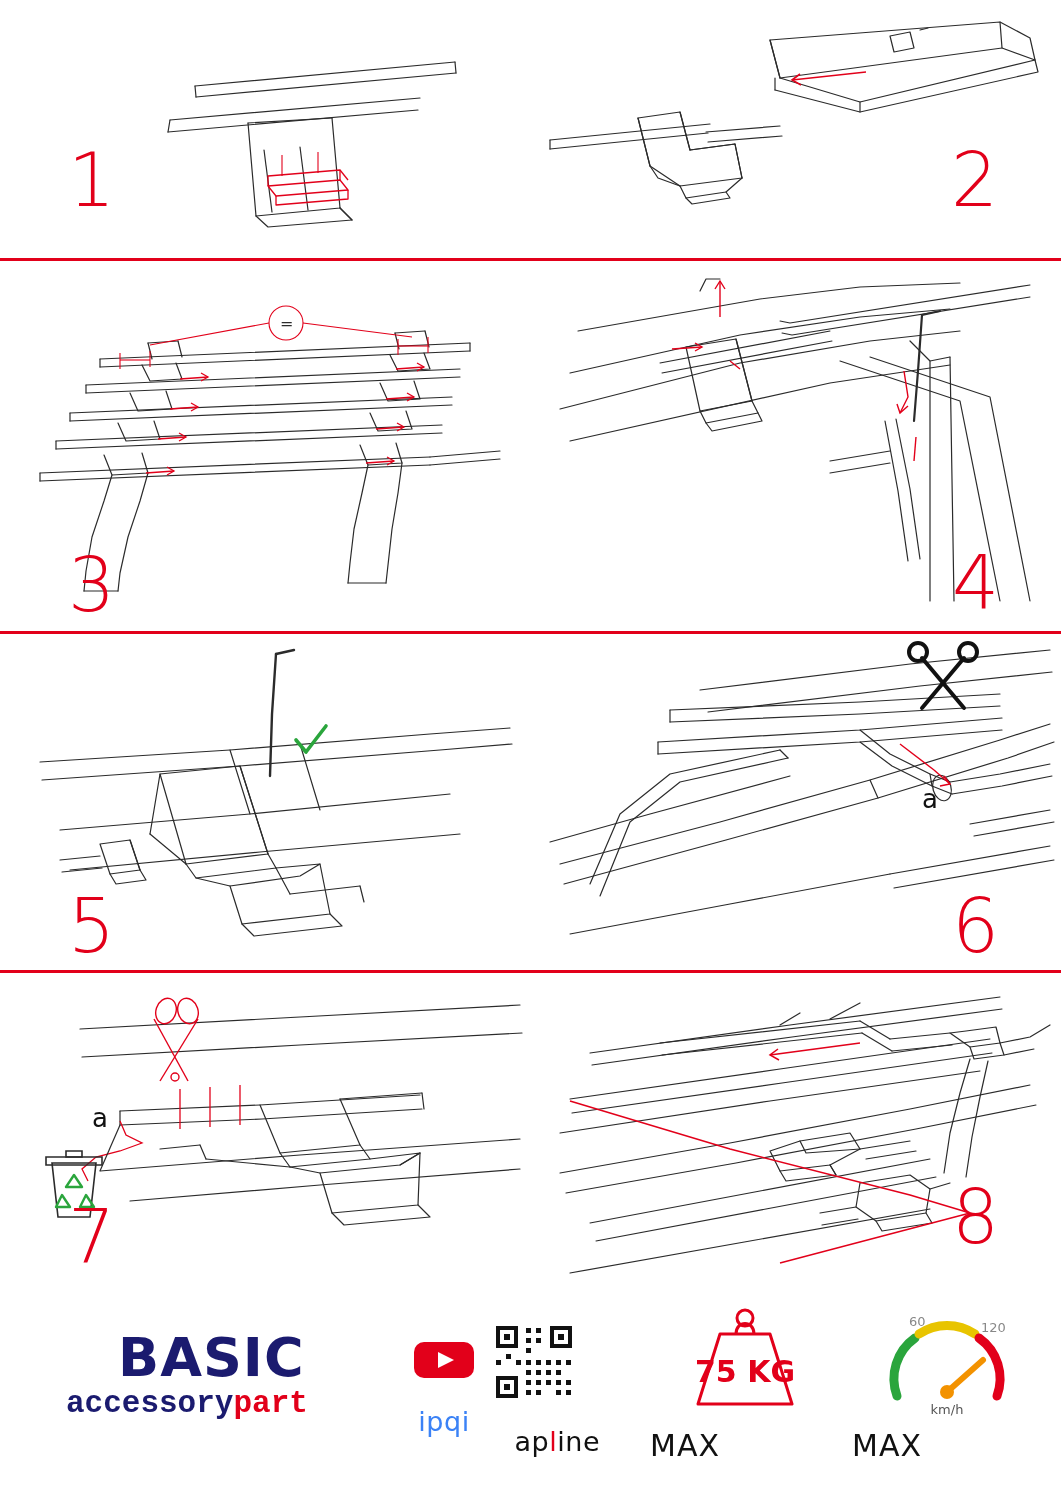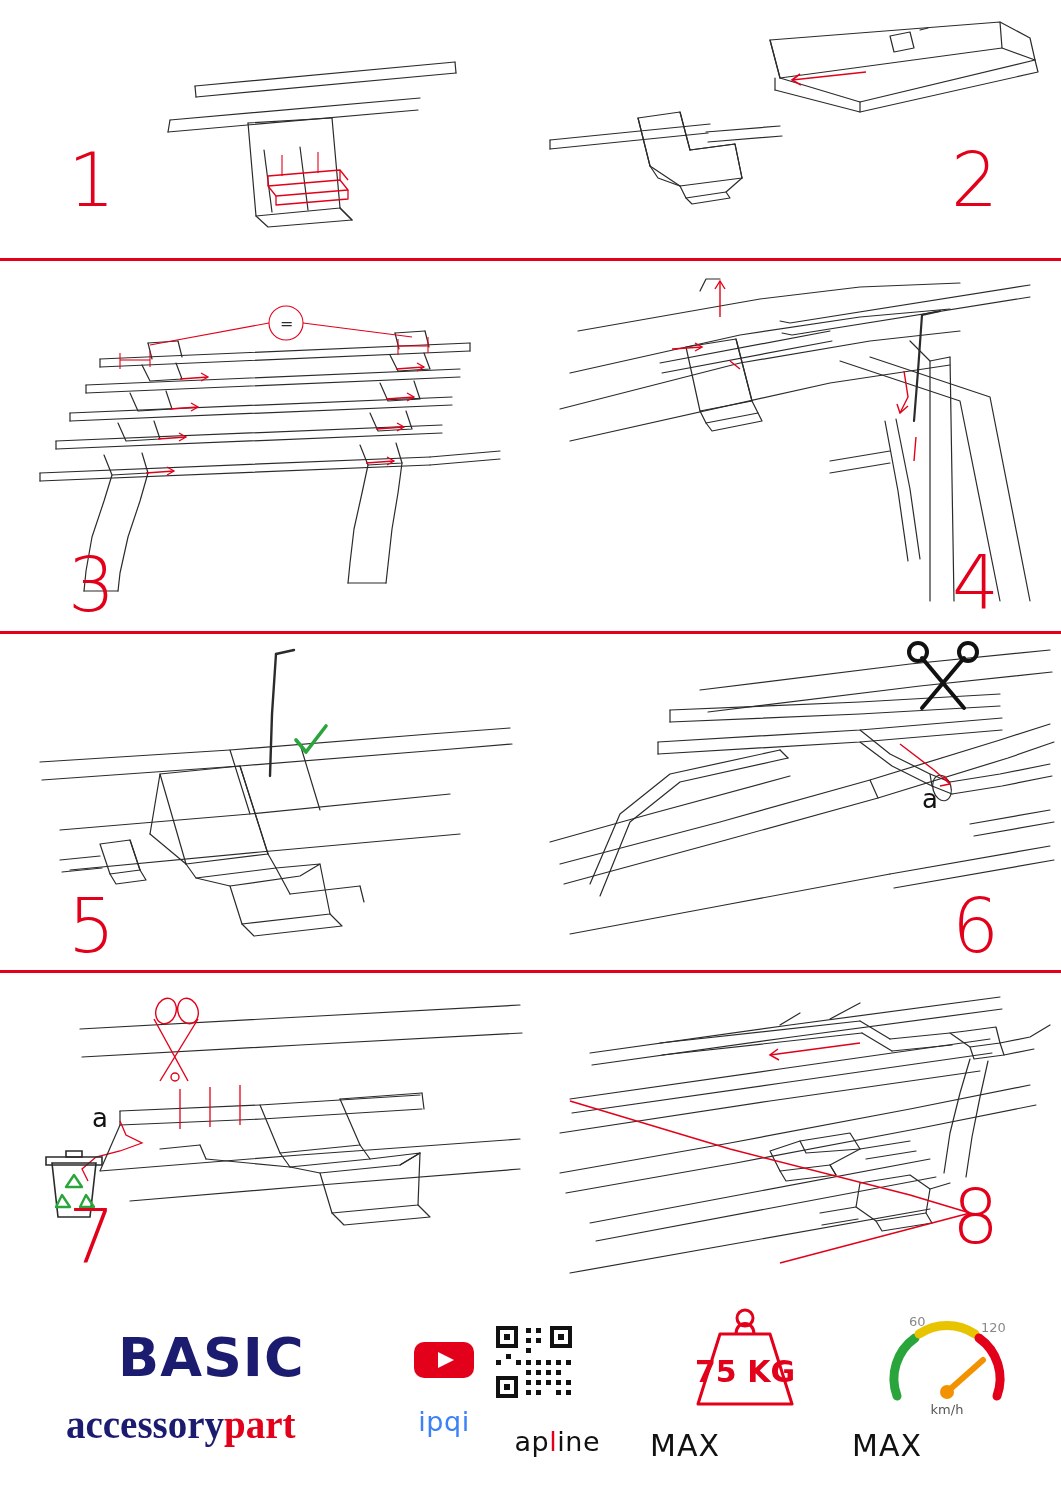--- a/index.html
+++ b/index.html
@@ -66,24 +66,24 @@
     font-family: "DejaVu Sans", sans-serif;
     font-weight: bold;
     font-size: 54px;
     letter-spacing: 1px;
     color: #1b1b6f;
     margin-left: 40px;
   }
   .brand-accessory {
     position: absolute;
     left: 66px;
-    top: 112px;
-    font-family: Liberation Serif, serif;
+    top: 96px;
+    font-family: Liberation Mono, monospace;
     font-weight: bold;
-    font-size: 39px;
+    font-size: 31px;
     color: #1b1b6f;
   }
   .brand-accessory .part {
     color: #e2001a;
   }
   .logo-block {
     position: absolute;
     text-align: center;
   }
   .logo-caption {

